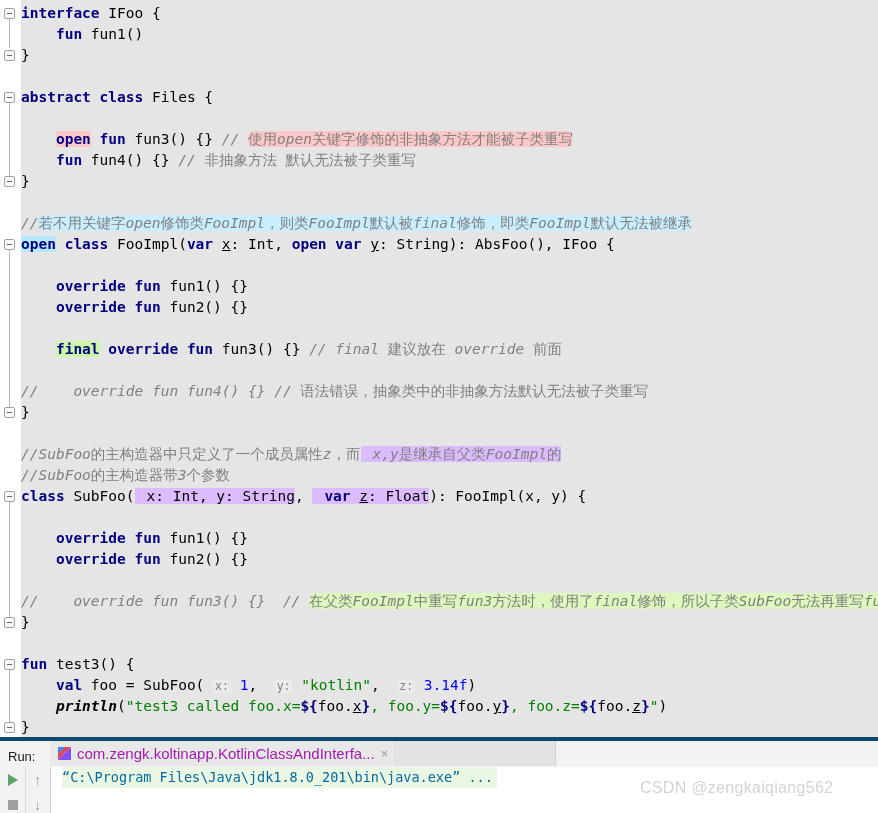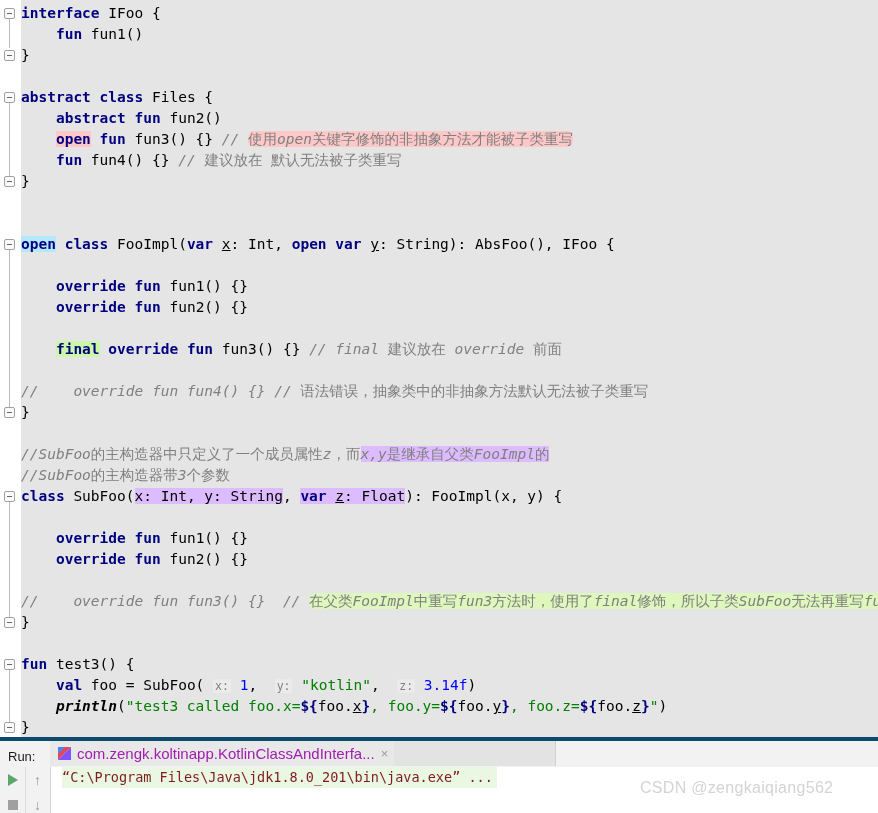--- a/index.html
+++ b/index.html
@@ -91,21 +91,21 @@
     padding: 0 2px;
     font-style: normal;
   }
 
   
   .hl-pink  { background: #ffc8c8; }
   .hl-cyan  { background: #c8eeff; }
   .hl-cyan2 { background: #b5e8fb; }
   .hl-green { background: #ccf7a8; }
   .hl-green2{ background: #ddf7bc; }
-  .hl-purple{ background: #ddbbff; }
+  .hl-purple{ background: #ddbbff; padding-left: 12px; }
 
   
   #runpanel {
     position: absolute;
     left: 0; top: 737px;
     width: 878px;
     height: 76px;
     background: #f2f2f2;
     border-top: 4px solid #0c4a6e;
     font-family: "Liberation Sans", sans-serif;
@@ -202,21 +202,21 @@
   }
   .cline {
     position: absolute;
     left: 11px;
     height: 21px;
     line-height: 21px;
     font-size: 13.5px;
     white-space: pre;
   }
   .cline.cmdline {
-    color: #7f1d1d;
+    color: #0369a1;
     background: #e9f7e3;
     left: 11px;
     padding-right: 4px;
   }
   .cline.outline { color: #000000; }
 
   #watermark {
     position: absolute;
     left: 640px; top: 779px;
     font-family: "Liberation Sans", sans-serif;
@@ -257,28 +257,28 @@
   <div id="code">
 
     <div class="line" style="top:3px"><span class="kw">interface</span> <span class="id">IFoo</span> <span class="id">{</span></div>
 
     <div class="line" style="top:24px">    <span class="kw">fun</span> <span class="id">fun1()</span></div>
 
     <div class="line" style="top:45px"><span class="id">}</span></div>
 
     <div class="line" style="top:87px"><span class="kw">abstract</span> <span class="kw">class</span> <span class="id">Files</span> <span class="id">{</span></div>
 
-    <div class="line" style="top:108px">    <span class="kw">abstract</span> <span class="kw">fun</span> <span class="id">fun2()</span></div>
 
     <div class="line" style="top:129px">    <span class="kw hl-pink">open</span> <span class="kw">fun</span> <span class="id">fun3() {}</span> <span class="cmt">//</span> <span class="cmtn hl-pink">使用<i>open</i>关键字修饰的非抽象方法才能被子类重写</span></div>
 
-    <div class="line" style="top:150px">    <span class="kw">fun</span> <span class="id">fun4() {}</span> <span class="cmt">//</span> <span class="cmtn">建议放在 默认无法被子类重写</span></div>
+    <div class="line" style="top:150px">    <span class="kw">fun</span> <span class="id">fun4() {}</span> <span class="cmt">//</span> <span class="cmtn">非抽象方法 默认无法被子类重写</span></div>
 
     <div class="line" style="top:171px"><span class="id">}</span></div>
 
+    <div class="line" style="top:213px"><span class="cmt">//</span><span class="cmtn hl-cyan">若不用关键字<i>open</i>修饰类<i>FooImpl</i>，则类<i>FooImpl</i>默认被<i>final</i>修饰，即类<i>FooImpl</i>默认无法被继承</span></div>
 
     <div class="line" style="top:234px"><span class="kw hl-cyan2">open</span> <span class="kw">class</span> <span class="id">FooImpl(</span><span class="kw">var</span> <span class="param">x</span><span class="id">: Int, </span><span class="kw">open</span> <span class="kw">var</span> <span class="param">y</span><span class="id">: String): AbsFoo(), IFoo {</span></div>
 
     <div class="line" style="top:276px">    <span class="kw">override</span> <span class="kw">fun</span> <span class="id">fun1() {}</span></div>
 
     <div class="line" style="top:297px">    <span class="kw">override</span> <span class="kw">fun</span> <span class="id">fun2() {}</span></div>
 
     <div class="line" style="top:339px">    <span class="kw hl-green">final</span> <span class="kw">override</span> <span class="kw">fun</span> <span class="id">fun3() {}</span> <span class="cmt">// final</span> <span class="cmtn">建议放在</span> <span class="cmt">override</span> <span class="cmtn">前面</span></div>
 
     <div class="line" style="top:381px"><span class="cmt">//    override fun fun4() {} //</span> <span class="cmtn">语法错误，抽象类中的非抽象方法默认无法被子类重写</span></div>

